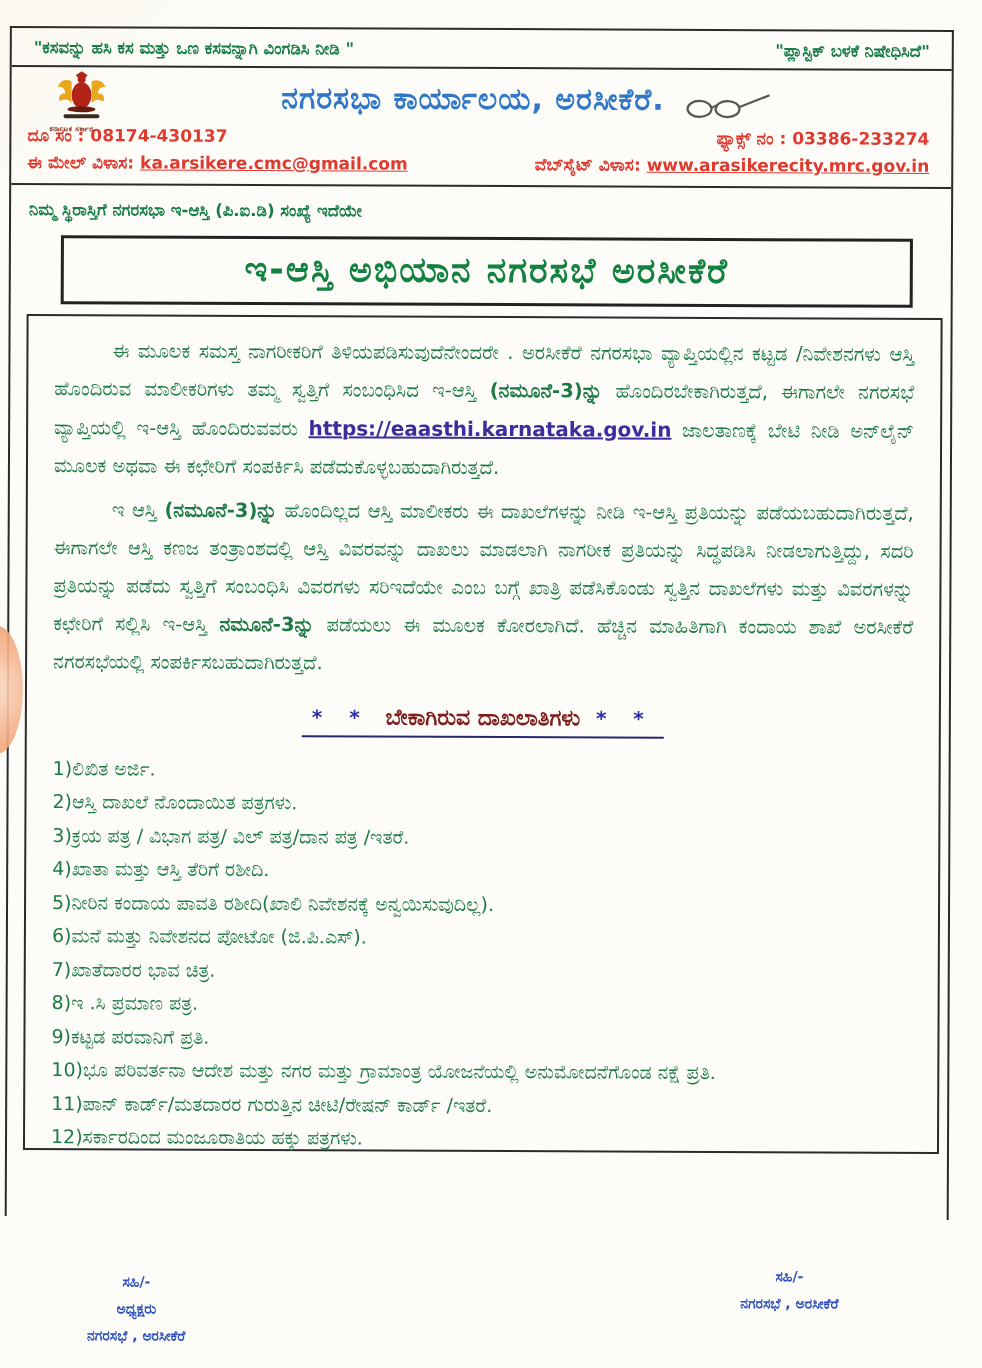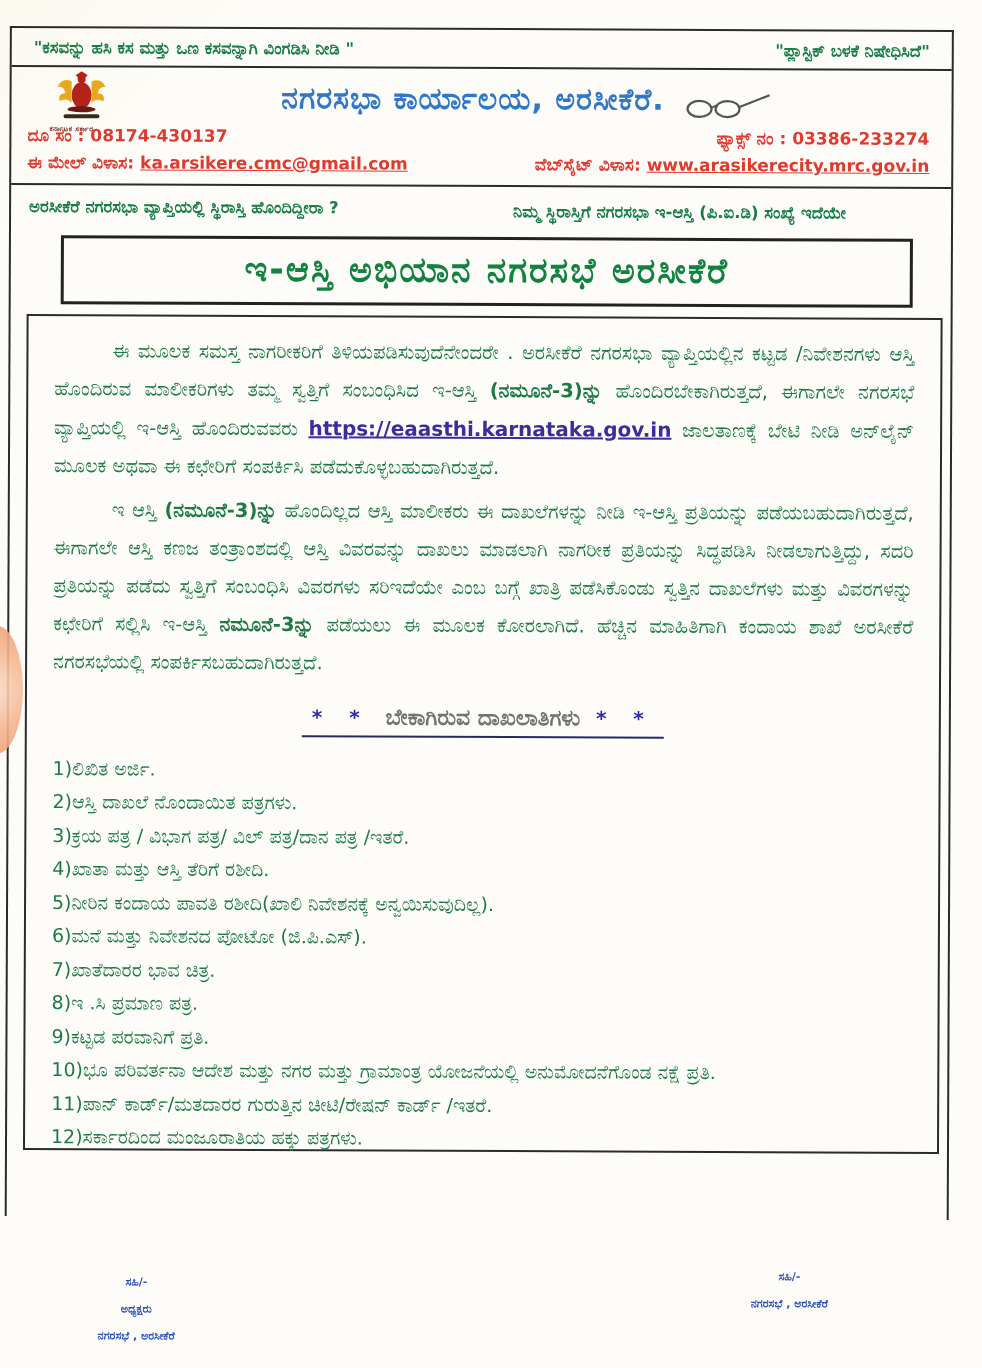--- a/index.html
+++ b/index.html
@@ -73,29 +73,29 @@
   .bold{font-weight:bold;margin-top:16px;}
   a.eaasthi{color:#3b2d9e;font-weight:bold;text-decoration:underline;font-size:20px;}
 
   .section-heading{
     text-align:center;margin-top:22px;font-size:22px;font-weight:bold;
   }
   .section-heading .inner{
     display:inline-block;border-bottom:2.5px solid #27276e;padding:0 10px 6px 10px;
   }
   .stars{color:#2a2ba8;letter-spacing:10px;font-size:20px;}
-  .heading-text{color:#737373;margin:0 8px;}
+  .heading-text{color:#7f1d1d;margin:0 8px;}
 
   .doc-list{
     list-style:none;margin:16px 0 0 0;padding:0;
     color:#1d7a44;font-size:19px;line-height:33.5px;
   }
 
   .signatures{position:absolute;left:0;top:1256px;width:982px;height:110px;}
-  .sig{position:absolute;text-align:center;color:#2b50bd;font-weight:bold;font-size:11px;line-height:27px;}
+  .sig{position:absolute;text-align:center;color:#2b50bd;font-weight:bold;font-size:14px;line-height:27px;}
   .sig.left{left:42px;width:200px;top:14px;}
   .sig.right{left:695px;width:200px;top:6px;}
 </style>
 </head>
 <body>
 
 <div class="sheet">
   <div class="tilt">
     <div class="artifact"></div>
 
@@ -142,21 +142,20 @@
             </span>
             <span>
               <span class="lbl">ವೆಬ್‌ಸೈಟ್ ವಿಳಾಸ:</span>
               <a href="#">www.arasikerecity.mrc.gov.in</a>
             </span>
           </div>
         </div>
       </div>
 
       <div class="subheader">
-        <span class="sub-left">ಅರಸೀಕೆರೆ ನಗರಸಭಾ ವ್ಯಾಪ್ತಿಯಲ್ಲಿ  ಸ್ಥಿರಾಸ್ತಿ ಹೊಂದಿದ್ದೀರಾ ?</span>
         <span class="sub-right">ನಿಮ್ಮ  ಸ್ಥಿರಾಸ್ತಿಗೆ ನಗರಸಭಾ ಇ-ಆಸ್ತಿ (ಪಿ.ಐ.ಡಿ) ಸಂಖ್ಯೆ ಇದೆಯೇ</span>
       </div>
 
       <div class="title-box">
         <span class="big">ಇ-ಆಸ್ತಿ  ಅಭಿಯಾನ ನಗರಸಭೆ ಅರಸೀಕೆರೆ</span>
       </div>
 
       <div class="content-box">
         <p class="para p1">
           <span>ಈ ಮೂಲಕ ಸಮಸ್ತ ನಾಗರೀಕರಿಗೆ ತಿಳಿಯಪಡಿಸುವುದೆನೇಂದರೇ . ಅರಸೀಕೆರೆ ನಗರಸಭಾ ವ್ಯಾಪ್ತಿಯಲ್ಲಿನ ಕಟ್ಟಡ /ನಿವೇಶನಗಳು ಆಸ್ತಿ ಹೊಂದಿರುವ ಮಾಲೀಕರಿಗಳು ತಮ್ಮ ಸ್ವತ್ತಿಗೆ ಸಂಬಂಧಿಸಿದ ಇ-ಆಸ್ತಿ </span><span class="bold">(ನಮೂನೆ-3)ನ್ನು</span><span> ಹೊಂದಿರಬೇಕಾಗಿರುತ್ತದೆ, ಈಗಾಗಲೇ ನಗರಸಭೆ ವ್ಯಾಪ್ತಿಯಲ್ಲಿ ಇ-ಆಸ್ತಿ ಹೊಂದಿರುವವರು </span><a class="eaasthi" href="#">https://eaasthi.karnataka.gov.in</a><span> ಜಾಲತಾಣಕ್ಕೆ ಬೇಟಿ ನೀಡಿ ಅನ್‌ಲೈನ್ ಮೂಲಕ ಅಥವಾ ಈ ಕಛೇರಿಗೆ ಸಂಪರ್ಕಿಸಿ ಪಡೆದುಕೊಳ್ಳಬಹುದಾಗಿರುತ್ತದೆ.</span>

